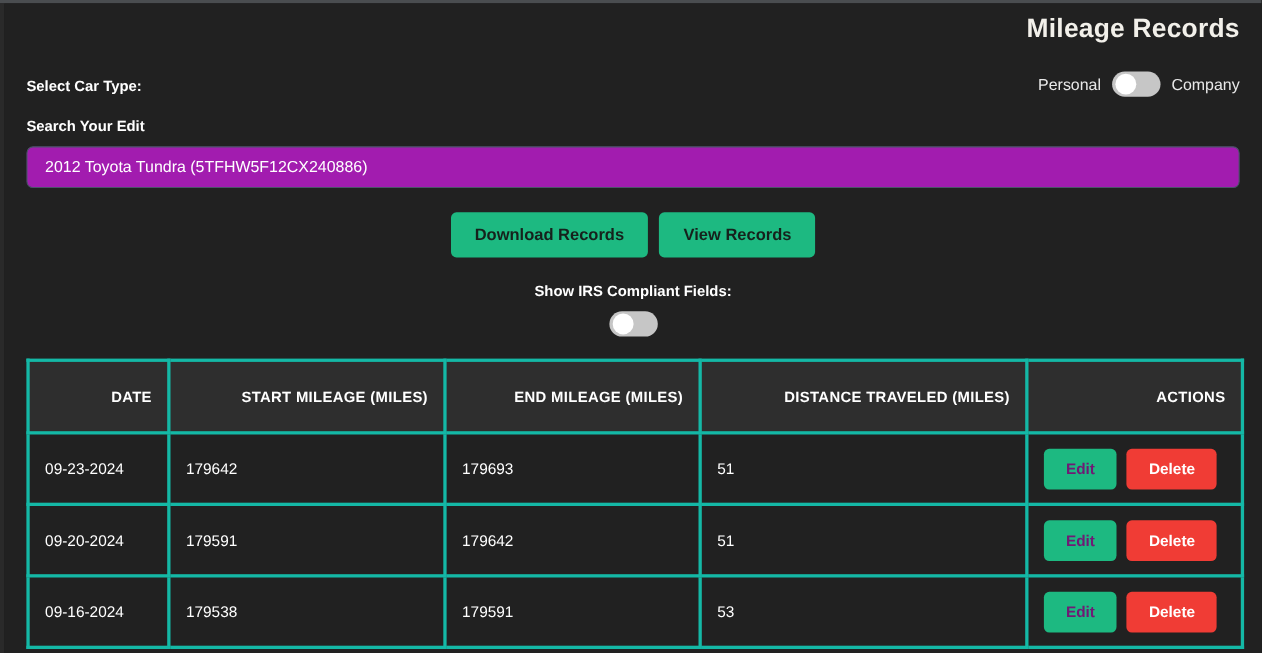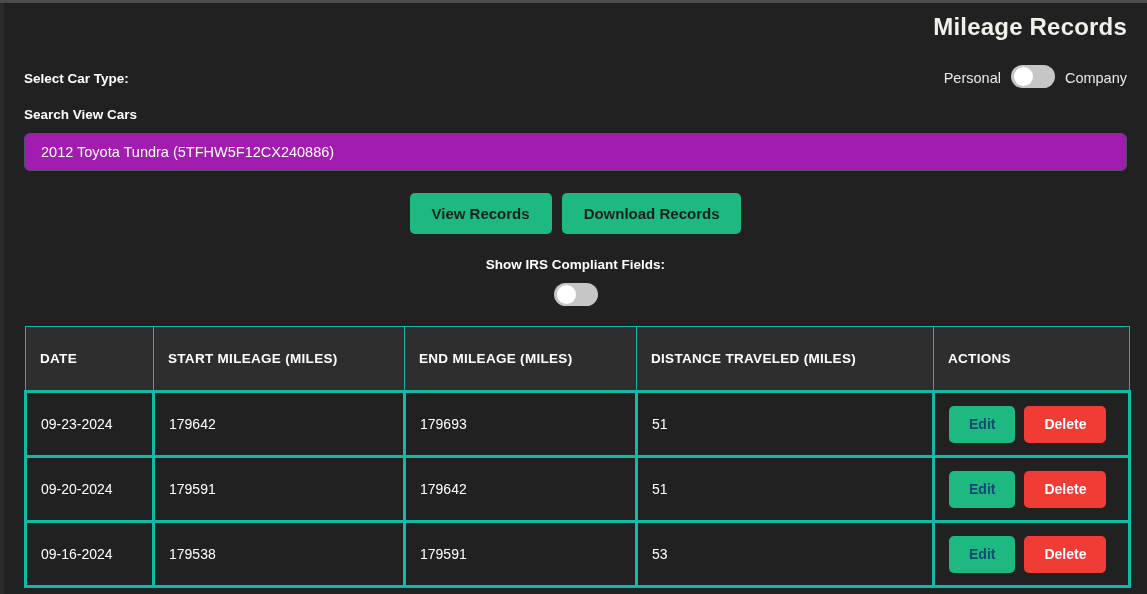--- a/index.html
+++ b/index.html
@@ -172,23 +172,23 @@
   table {
     width: 1104px;
     border-collapse: collapse;
     table-layout: fixed;
   }
   thead th {
     background: #2e2e2e;
     color: #ffffff;
     font-size: 13.5px;
     font-weight: bold;
-    text-align: left;
+    text-align: right;
     padding: 24px 14px;
-    border: 1px solid #14b8a6;
+    border: 3px solid #14b8a6;
     letter-spacing: 0.3px;
     white-space: nowrap;
   }
   tbody td {
     background: #212121;
     color: #ffffff;
     font-size: 14px;
     text-align: left;
     padding: 14px;
     border: 3px solid #14b8a6;
@@ -211,21 +211,21 @@
   .btn-edit, .btn-delete {
     border: none;
     border-radius: 5px;
     font-family: "Liberation Sans", sans-serif;
     font-size: 14px;
     font-weight: bold;
     padding: 10px 20px;
     cursor: pointer;
     line-height: 17px;
   }
-  .btn-edit   { background: #1db981; color: #0c4a6e; }
+  .btn-edit   { background: #1db981; color: #701a75; }
   .btn-delete { background: #f03c35; color: #ffffff; }
 </style>
 </head>
 <body>
 
 <div id="app">
 
   <div class="top-strip"></div>
   <div class="left-edge"></div>
 
@@ -238,26 +238,26 @@
 
       <div class="toggle-group">
         <span class="toggle-side-label">Personal</span>
         <div class="switch">
           <div class="knob"></div>
         </div>
         <span class="toggle-side-label">Company</span>
       </div>
     </div>
 
-    <div class="field-label search-label">Search View Cars</div>
+    <div class="field-label search-label">Search Your Edit</div>
     <input class="search-input" type="text" value="2012 Toyota Tundra (5TFHW5F12CX240886)" style="">
 
     <div class="btn-row">
+      <button class="btn-primary">Download Records</button>
       <button class="btn-primary">View Records</button>
-      <button class="btn-primary">Download Records</button>
     </div>
 
     <div class="irs-block">
       <div class="irs-label">Show IRS Compliant Fields:</div>
       <div class="irs-switch-wrap">
         <div class="switch">
           <div class="knob"></div>
         </div>
       </div>
     </div>

